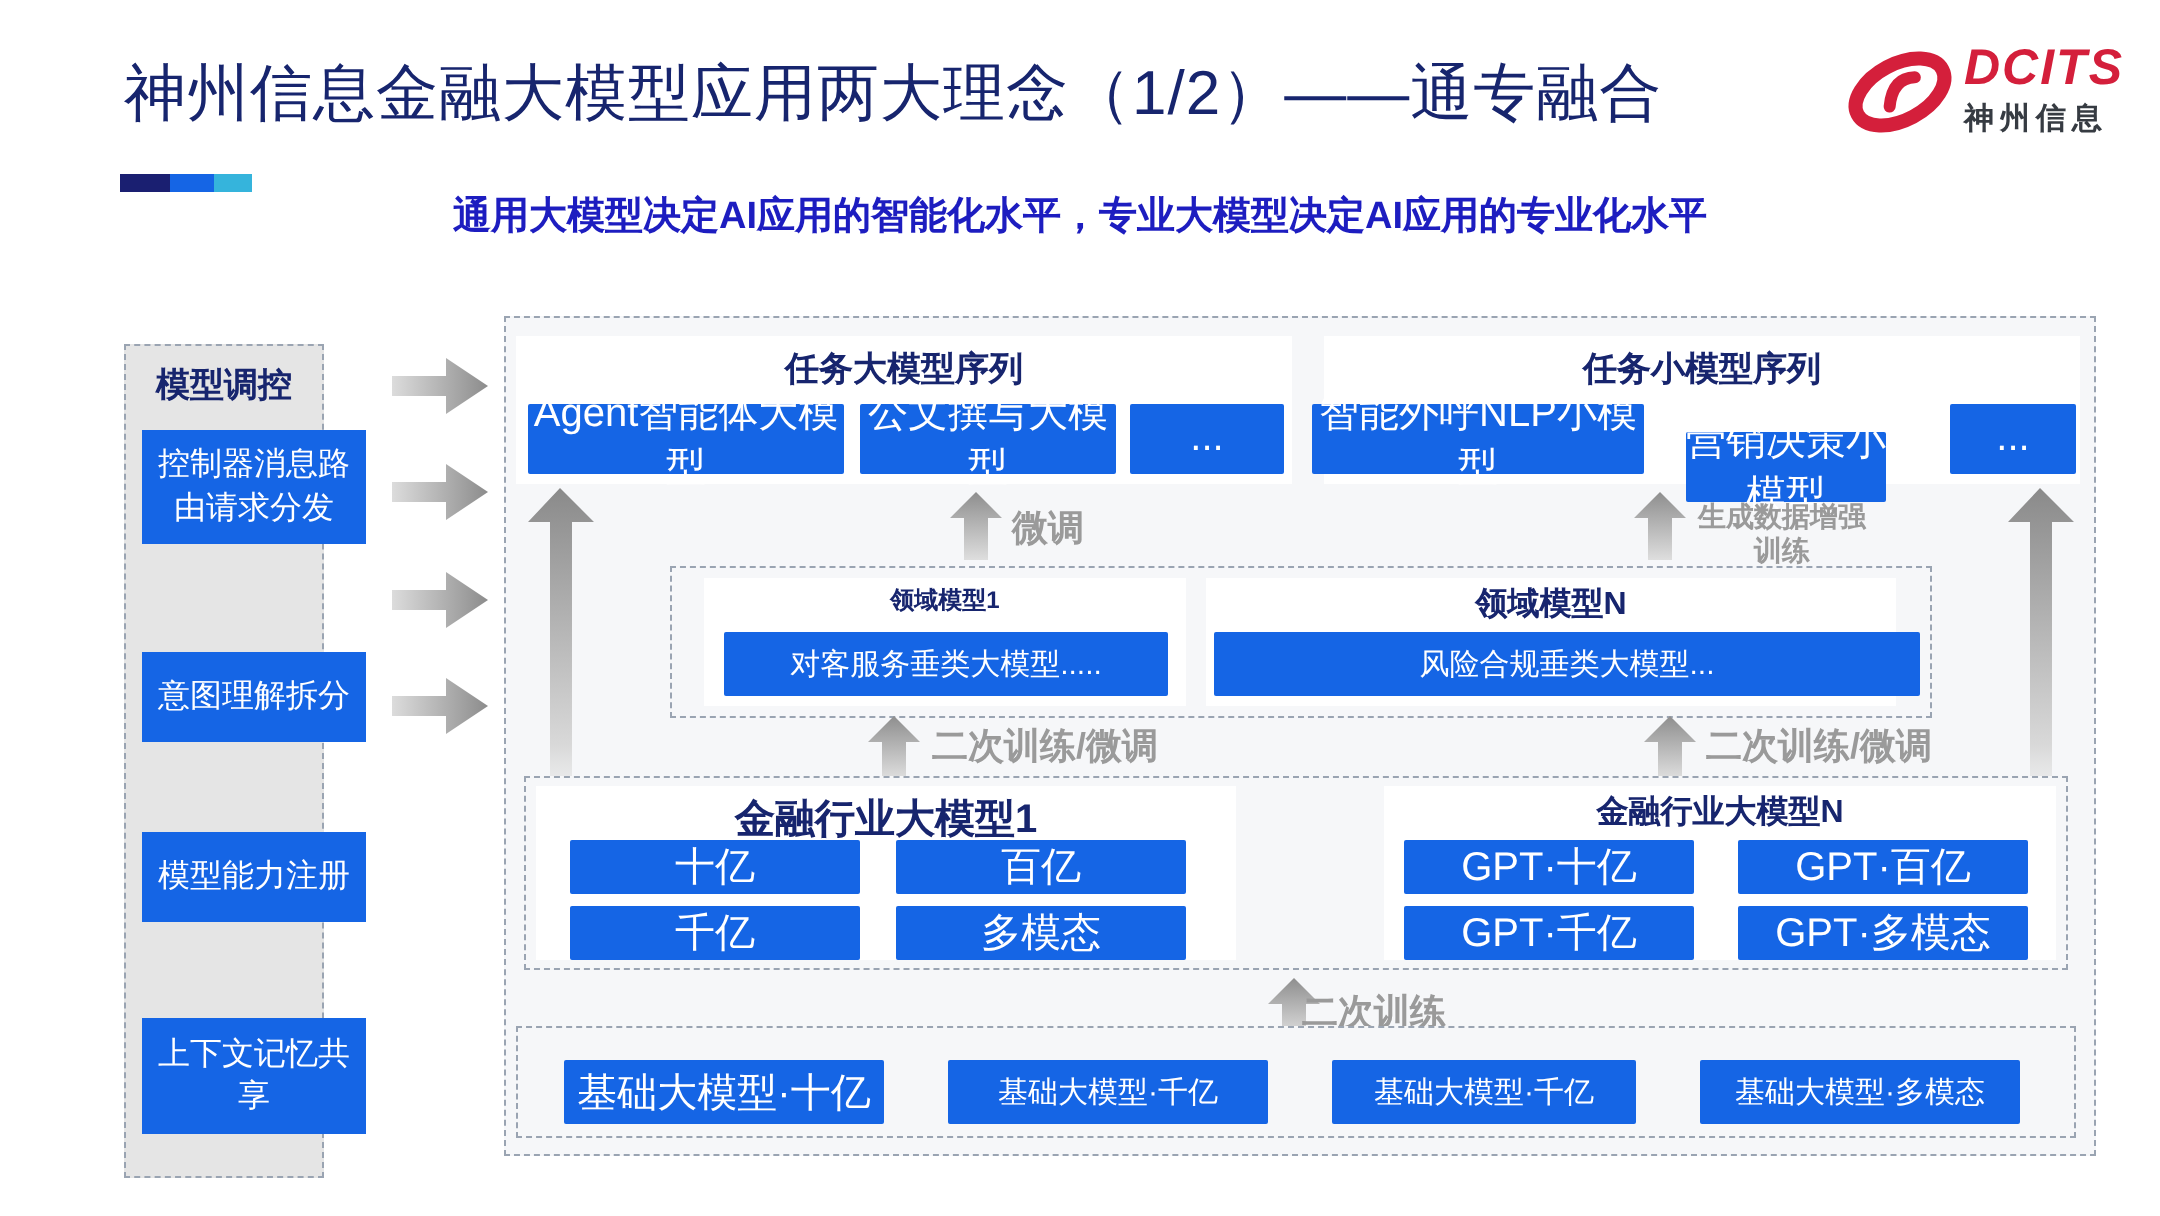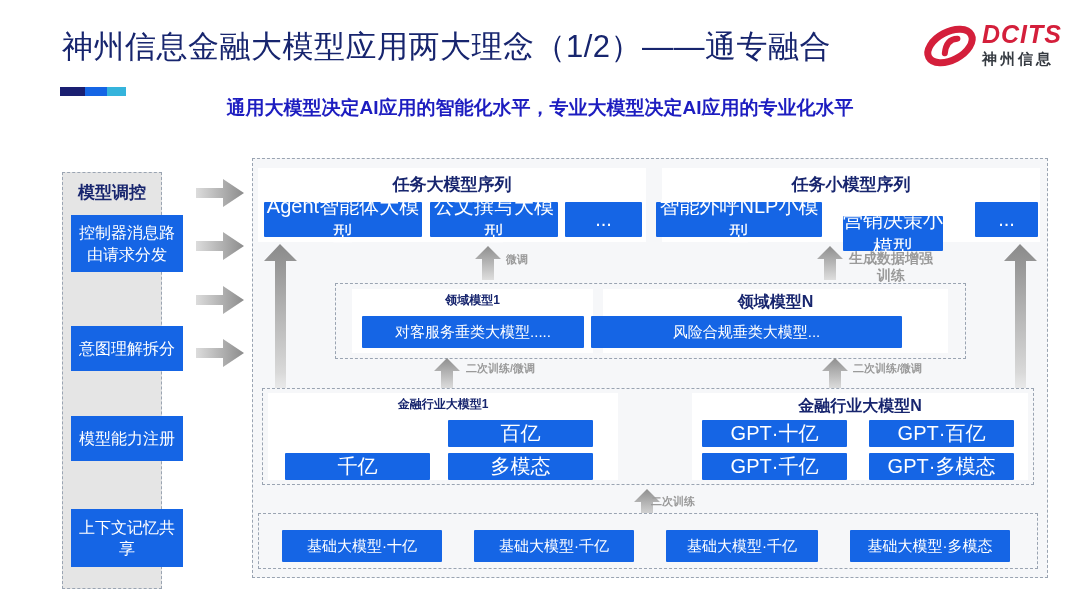--- a/index.html
+++ b/index.html
@@ -32,21 +32,21 @@
   .sidebar{position:absolute;left:62px;top:172px;width:100px;height:417px;background:#e5e5e5;}
   .sidebar-title{position:absolute;top:8px;width:100%;text-align:center;font-size:17px;font-weight:bold;color:var(--navy);}
   .sb-item{position:absolute;left:8px;width:112px;background:var(--accent-blue);color:#fff;
     font-size:16px;line-height:1.32;display:flex;align-items:center;justify-content:center;
     text-align:center;padding:0 5px;}
 
   .bluebox{position:absolute;background:var(--accent-blue);color:#fff;display:flex;
     align-items:center;justify-content:center;text-align:center;font-size:20px;border-radius:1px;}
 
   .outer{position:absolute;left:252px;top:158px;width:796px;height:420px;}
-  .glabel{position:absolute;color:var(--label-gray);font-weight:600;font-size:11px;white-space:nowrap;}
+  .glabel{position:absolute;color:var(--label-gray);font-weight:600;font-size:18px;white-space:nowrap;}
   .arr{position:absolute;}
 </style>
 </head>
 <body>
 
 <svg width="0" height="0" style="position:absolute">
   <defs>
     <linearGradient id="gR" x1="0" y1="0" x2="1" y2="0">
       <stop offset="0" stop-color="#dcdcdc"></stop>
         <stop offset="1" stop-color="#8c8c8c"></stop>
@@ -140,51 +140,52 @@
   <div class="glabel" style="left:843px;top:250px;width:96px;font-size:14px;line-height:17px;white-space:normal;text-align:center;">生成数据增强训练</div>
 
   <div class="dashed panel-bg" style="position:absolute;left:335px;top:283px;width:631px;height:76px;"></div>
   <div class="white-sec" style="left:352px;top:289px;width:241px;height:64px;">
     <div class="sec-h" style="top:3px;font-size:12px;">领域模型1</div>
   </div>
   <div class="bluebox" style="left:362px;top:316px;width:222px;height:32px;font-size:15px;">对客服务垂类大模型.....</div>
   <div class="white-sec" style="left:603px;top:289px;width:345px;height:64px;">
     <div class="sec-h" style="top:3px;font-size:16px;">领域模型N</div>
   </div>
-  <div class="bluebox" style="left:591px;top:316px;width:311px;height:32px;font-size:15px;text-align:right;">风险合规垂类大模型...</div>
+  <div class="bluebox" style="left:607px;top:316px;width:353px;height:32px;font-size:15px;text-align:right;">风险合规垂类大模型...</div>
 
   <svg class="arr" style="left:434px;top:358px;" width="26" height="31">
       <polygon points="13,0 26,13 19,13 19,31 7,31 7,13 0,13" fill="url(#gU)"></polygon>
     </svg>
   <div class="glabel" style="left:466px;top:361px;">二次训练/微调</div>
   <svg class="arr" style="left:822px;top:358px;" width="26" height="31">
       <polygon points="13,0 26,13 19,13 19,31 7,31 7,13 0,13" fill="url(#gU)"></polygon>
     </svg>
   <div class="glabel" style="left:853px;top:361px;">二次训练/微调</div>
 
   <div class="dashed panel-bg" style="position:absolute;left:262px;top:388px;width:772px;height:97px;"></div>
   <div class="white-sec" style="left:268px;top:393px;width:350px;height:87px;">
-    <div class="sec-h" style="top:3px;font-size:12px;">金融行业大模型1</div>
+    <div class="sec-h" style="top:3px;font-size:20px;">金融行业大模型1</div>
   </div>
+  <div class="bluebox" style="left:285px;top:420px;width:145px;height:27px;">十亿</div>
   <div class="bluebox" style="left:448px;top:420px;width:145px;height:27px;">百亿</div>
   <div class="bluebox" style="left:285px;top:453px;width:145px;height:27px;">千亿</div>
   <div class="bluebox" style="left:448px;top:453px;width:145px;height:27px;">多模态</div>
 
   <div class="white-sec" style="left:692px;top:393px;width:336px;height:87px;">
     <div class="sec-h" style="top:3px;font-size:16px;">金融行业大模型N</div>
   </div>
   <div class="bluebox" style="left:702px;top:420px;width:145px;height:27px;">GPT·十亿</div>
   <div class="bluebox" style="left:869px;top:420px;width:145px;height:27px;">GPT·百亿</div>
   <div class="bluebox" style="left:702px;top:453px;width:145px;height:27px;">GPT·千亿</div>
   <div class="bluebox" style="left:869px;top:453px;width:145px;height:27px;">GPT·多模态</div>
 
   <svg class="arr" style="left:634px;top:489px;" width="26" height="29">
       <polygon points="13,0 26,13 19,13 19,29 7,29 7,13 0,13" fill="url(#gU)"></polygon>
     </svg>
   <div class="glabel" style="left:651px;top:494px;">二次训练</div>
 
   <div class="dashed panel-bg" style="position:absolute;left:258px;top:513px;width:780px;height:56px;"></div>
-  <div class="bluebox" style="left:282px;top:530px;width:160px;height:32px;font-size:15px;">基础大模型·十亿</div>
+  <div class="bluebox" style="left:282px;top:530px;width:160px;height:32px;font-size:20px;">基础大模型·十亿</div>
   <div class="bluebox" style="left:474px;top:530px;width:160px;height:32px;font-size:15px;">基础大模型·千亿</div>
   <div class="bluebox" style="left:666px;top:530px;width:152px;height:32px;font-size:15px;">基础大模型·千亿</div>
   <div class="bluebox" style="left:850px;top:530px;width:160px;height:32px;font-size:15px;">基础大模型·多模态</div>
 
 </div>
 
 </body></html>

